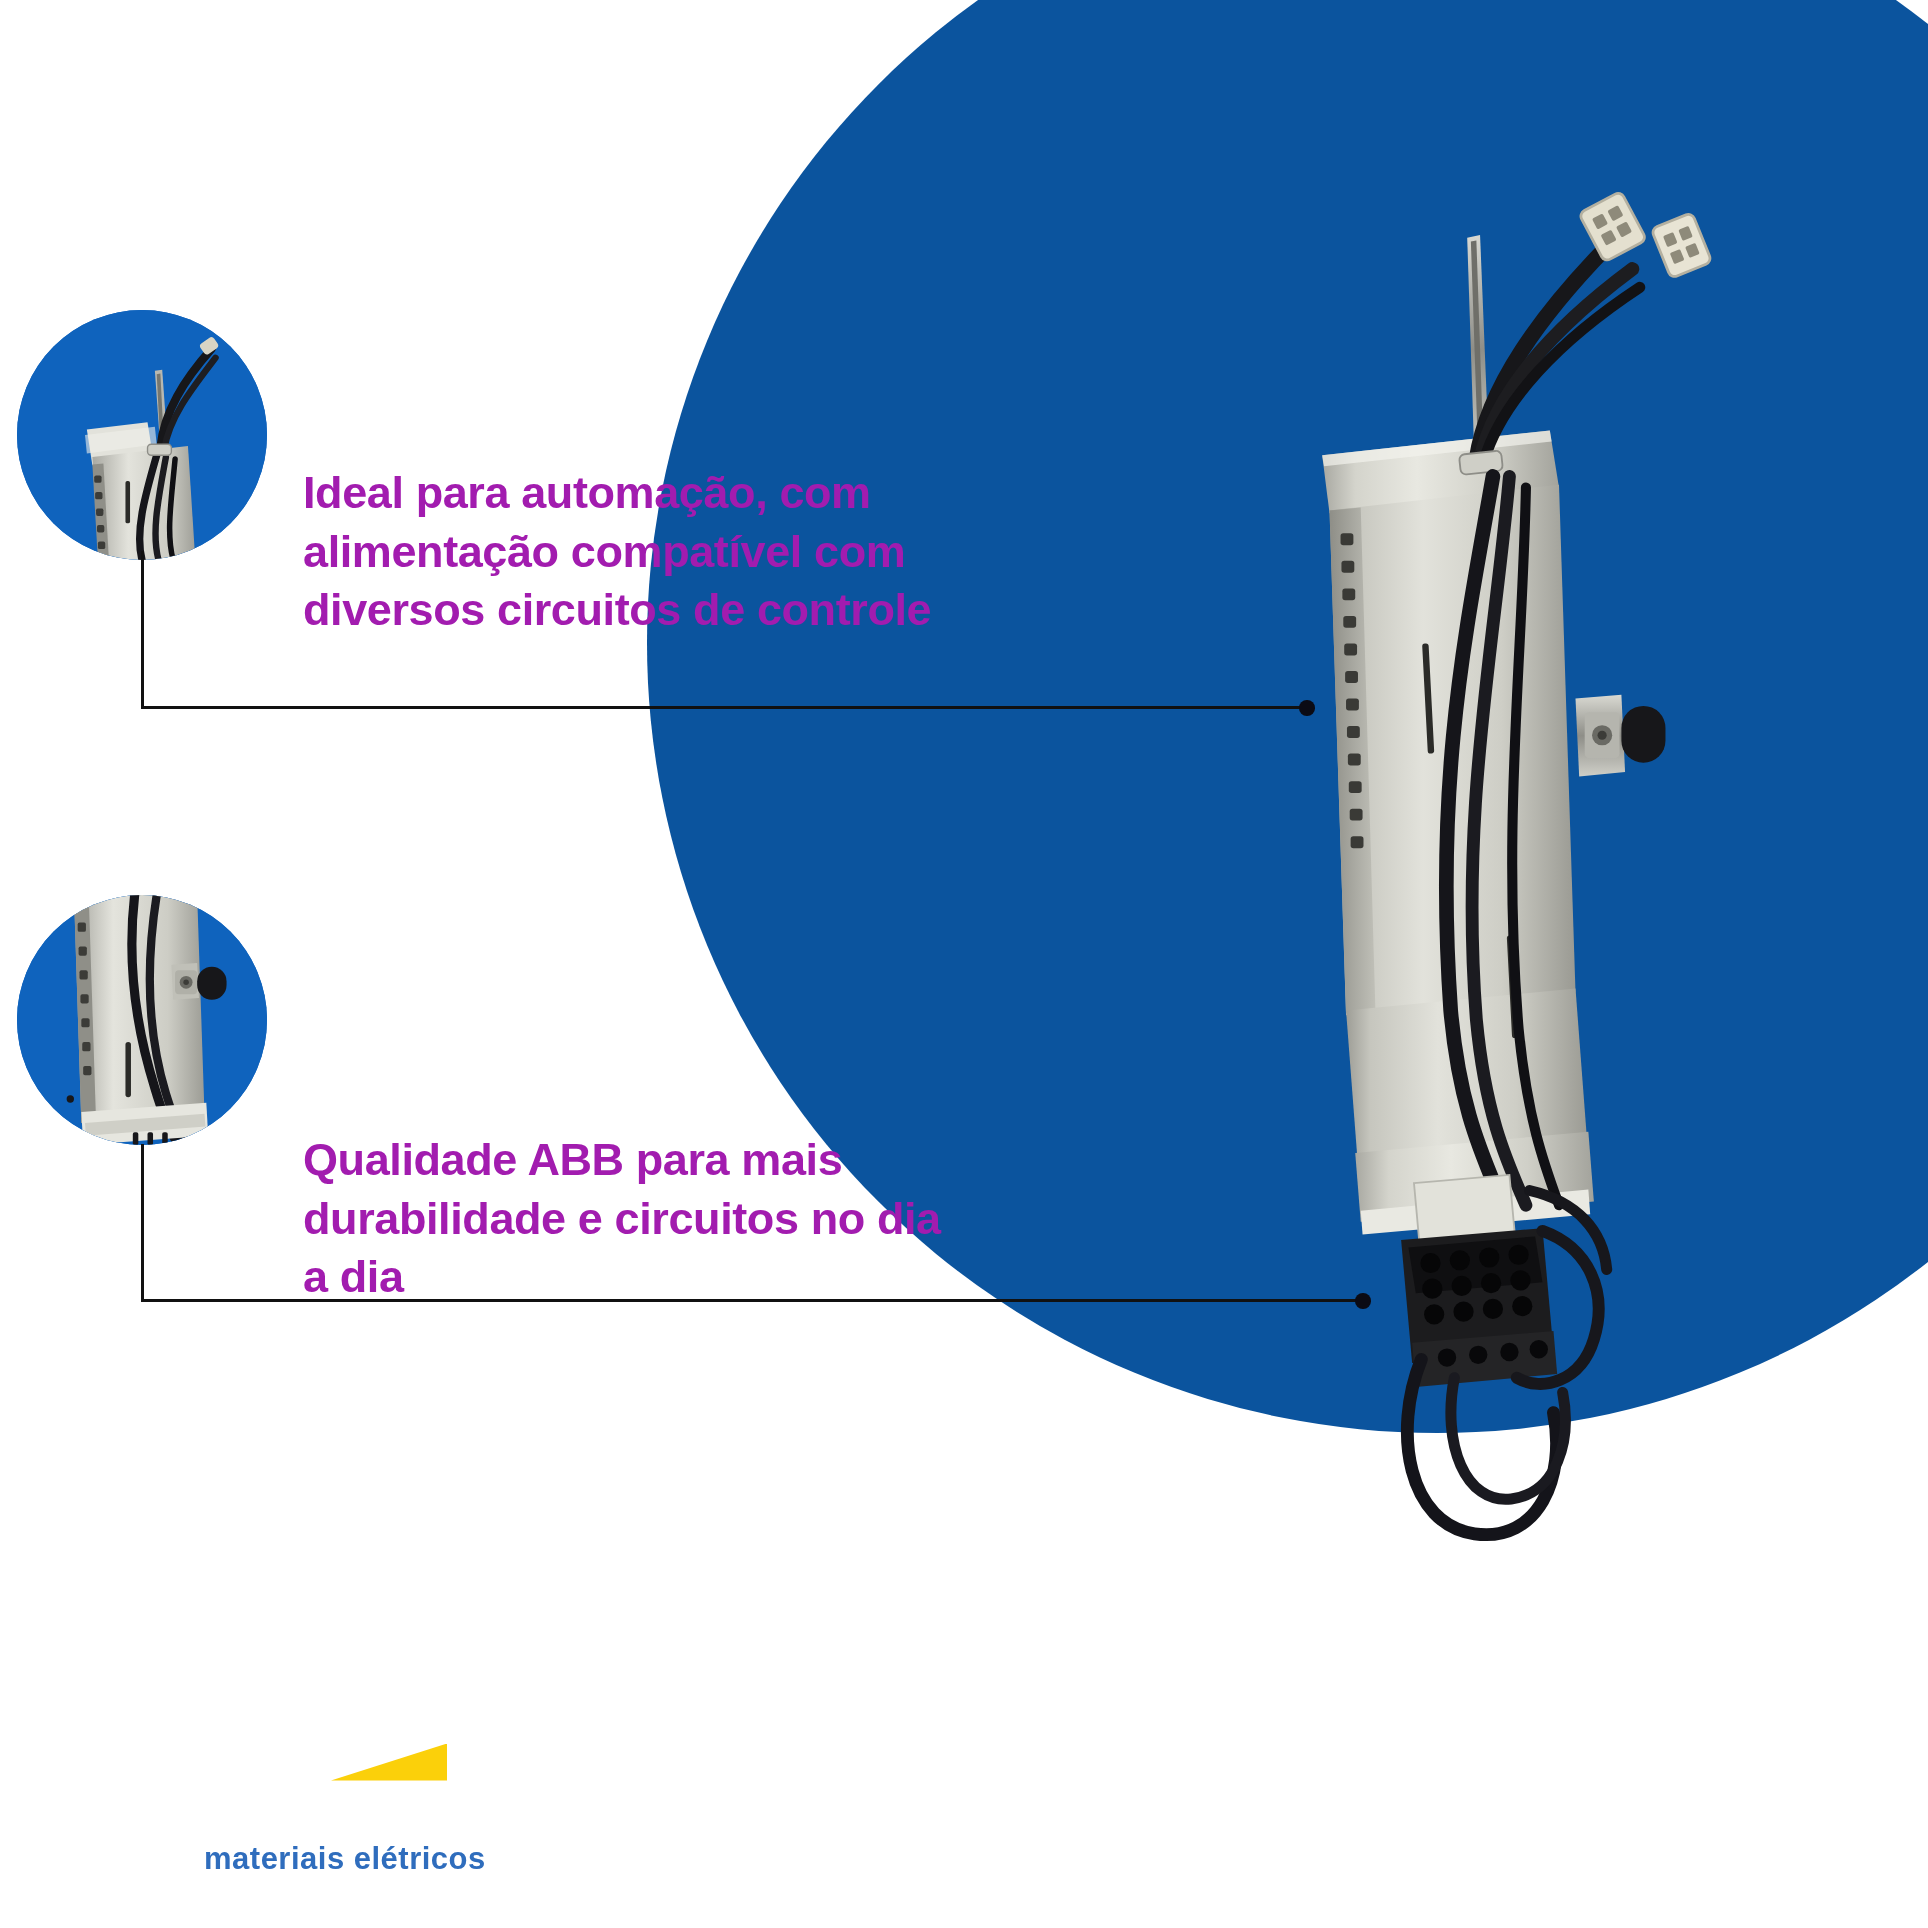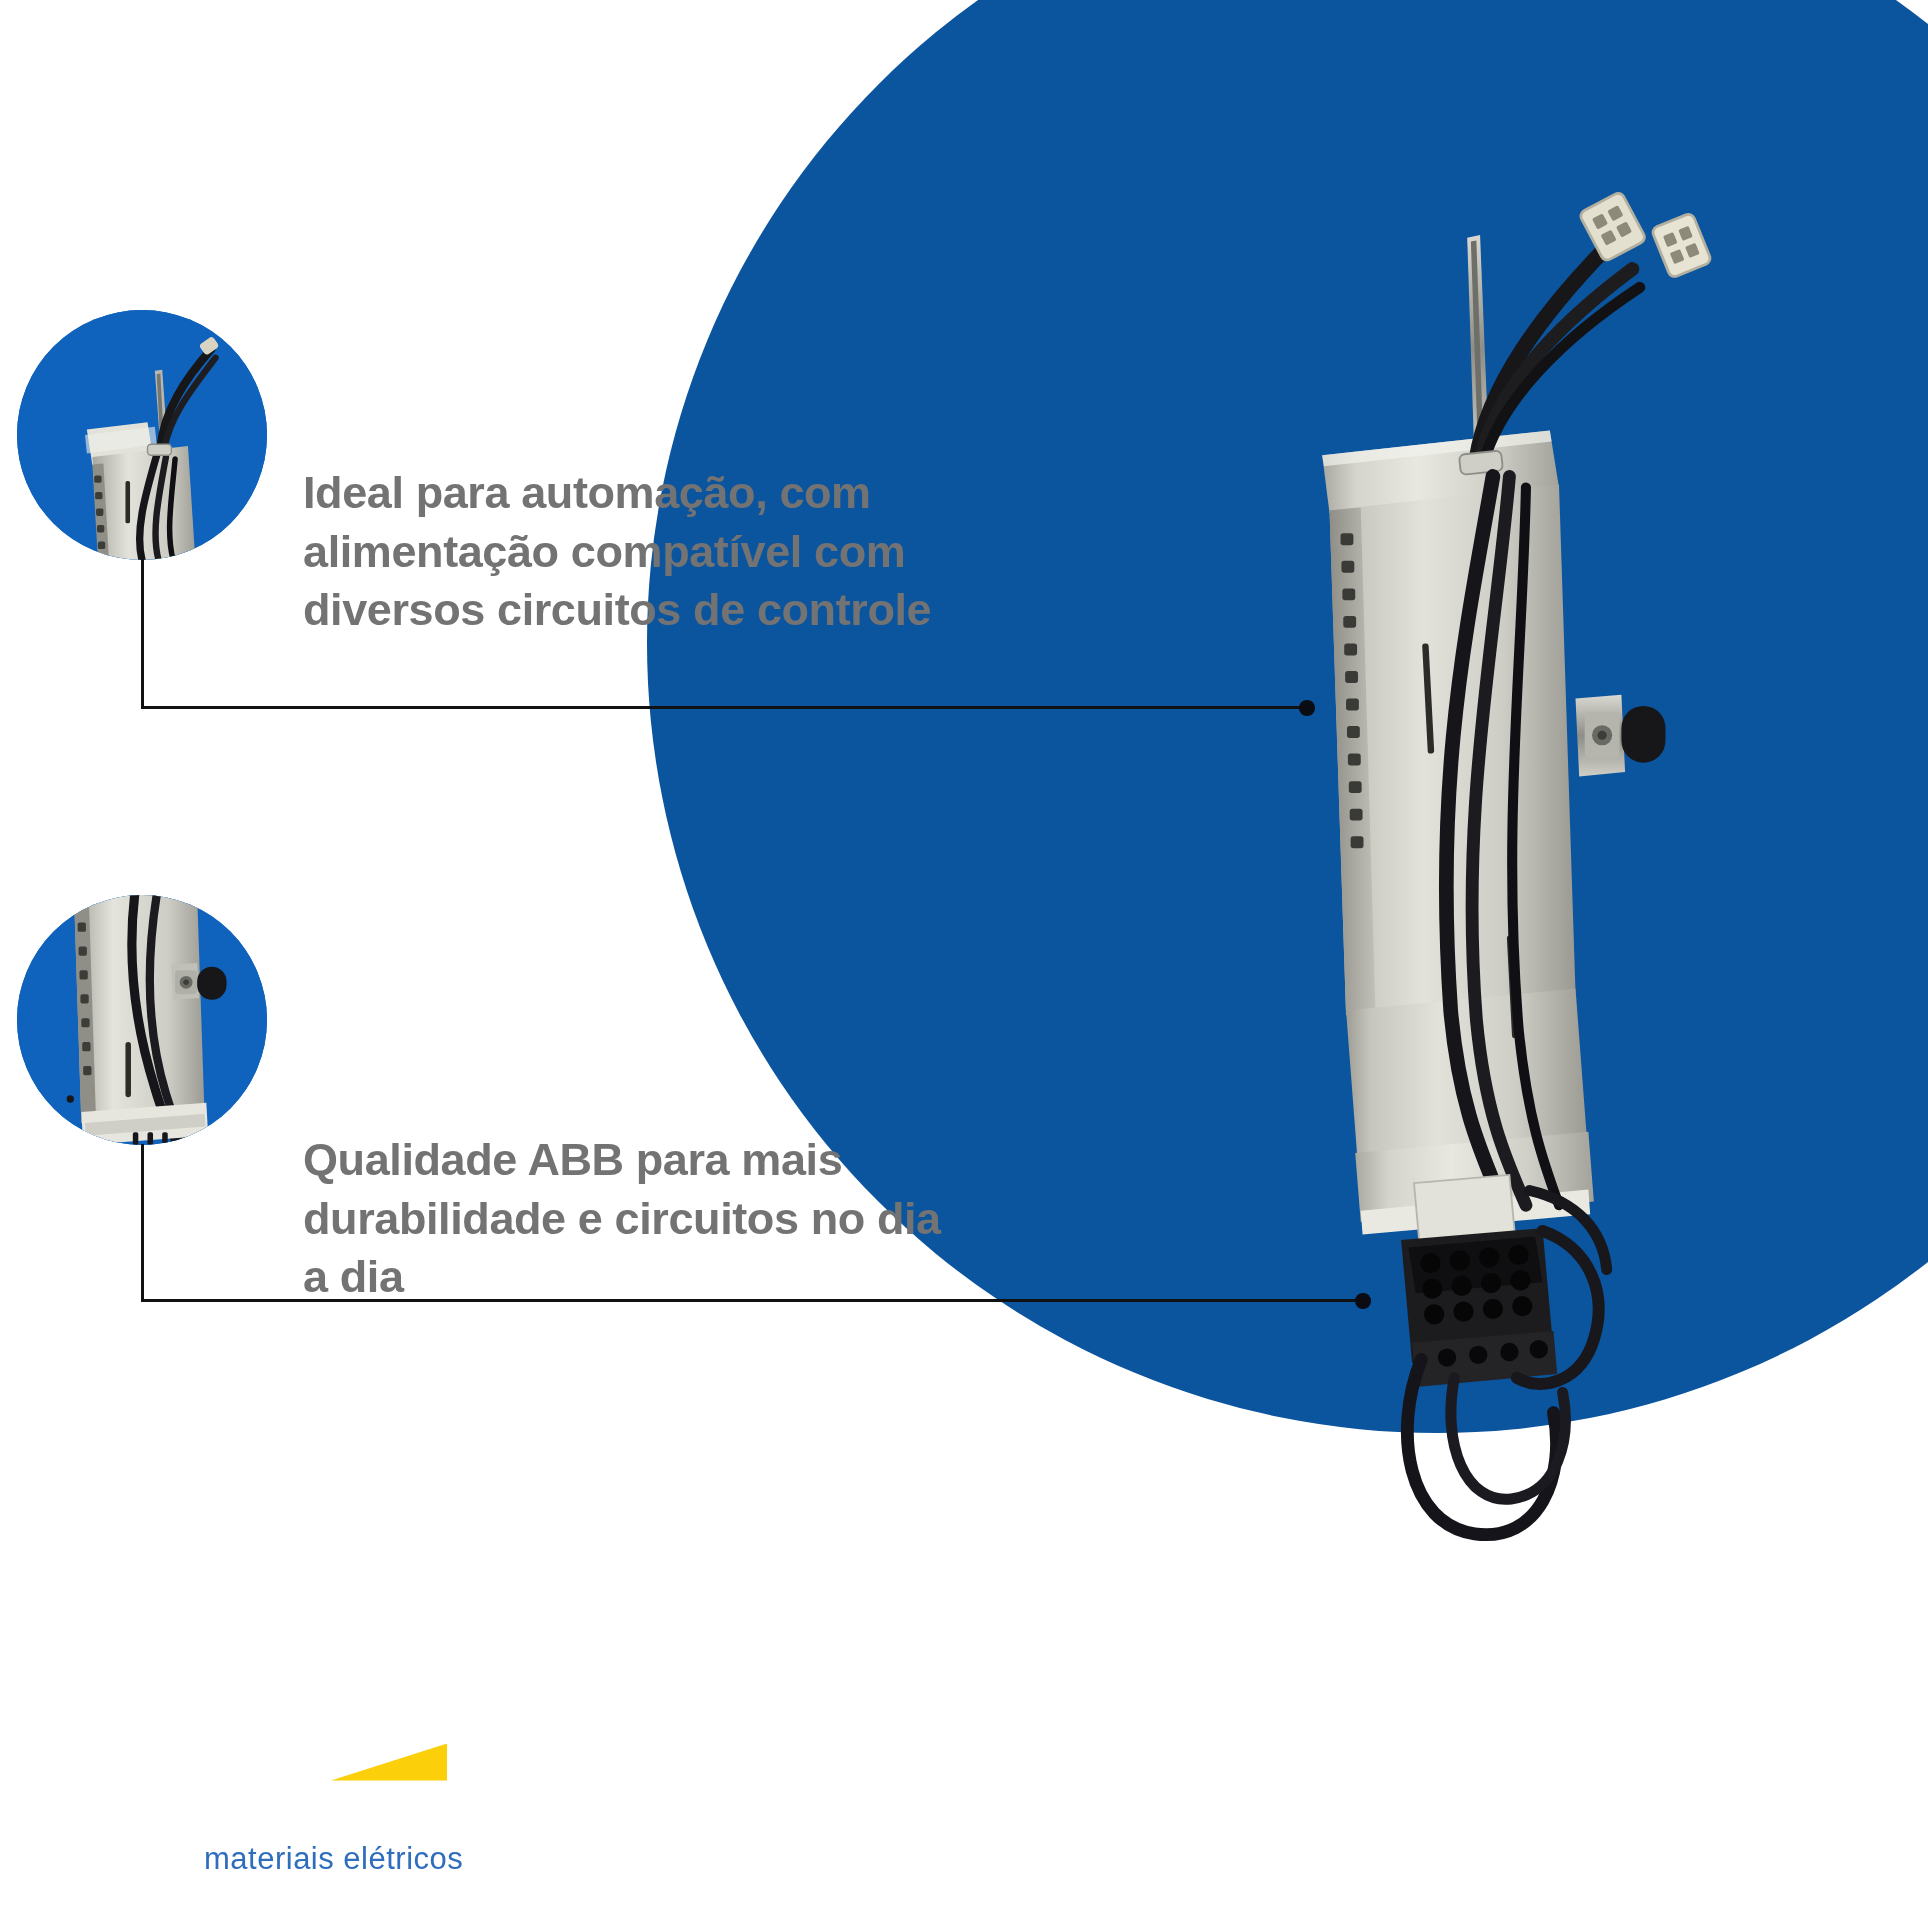--- a/index.html
+++ b/index.html
@@ -34,21 +34,21 @@
   .callout .v{ position:absolute; width:2.8px; background:#111; }
   .callout .h{ position:absolute; height:2.8px; background:#111; }
   .callout .dot{
     position:absolute; width:15.6px; height:15.6px;
     border-radius:50%; background:#0b0b14;
   }
 
   
   .feature-text{
     position:absolute;
-    color:#737373;
+    color:#a21caf;
     font-weight:700;
     font-size:45px;
     line-height:1.30;
     letter-spacing:-0.4px;
     width:643px;
   }
 
   
   .logo{ position:absolute; left:39px; top:1749px; width:478px; height:152px; }
   .logo-wordmark{
@@ -59,21 +59,21 @@
   }
   .logo-wedge{
     position:absolute;
     left:292px; top:-5.5px;
     width:116px; height:37px;
     background:#fbd00a;
     clip-path:polygon(0% 100%, 100% 0%, 100% 100%);
   }
   .logo-tagline{
     position:absolute; left:165px; top:92px;
-    font-size:31px; font-weight:400;
+    font-size:31px; font-weight:700;
     color:#2f6dbd; letter-spacing:0.5px;
   }
 
   
   #hero{ position:absolute; left:1313px; top:184px; width:514px; height:1488px; }
 </style>
 </head>
 <body>
 
 <div id="stage">

